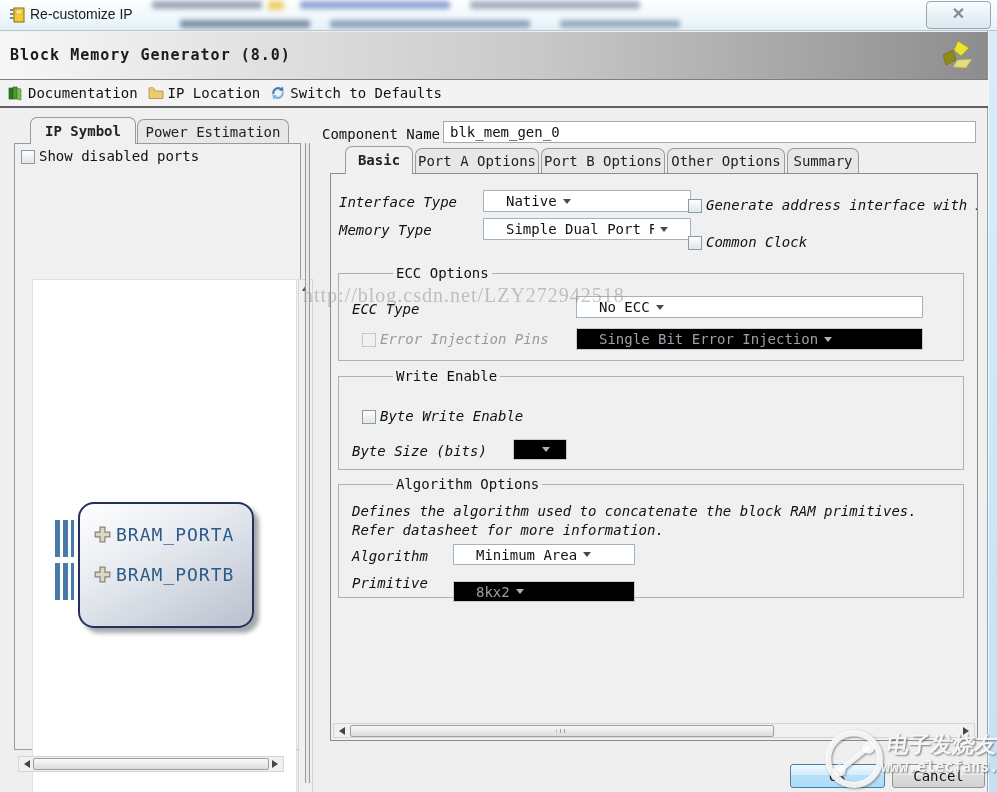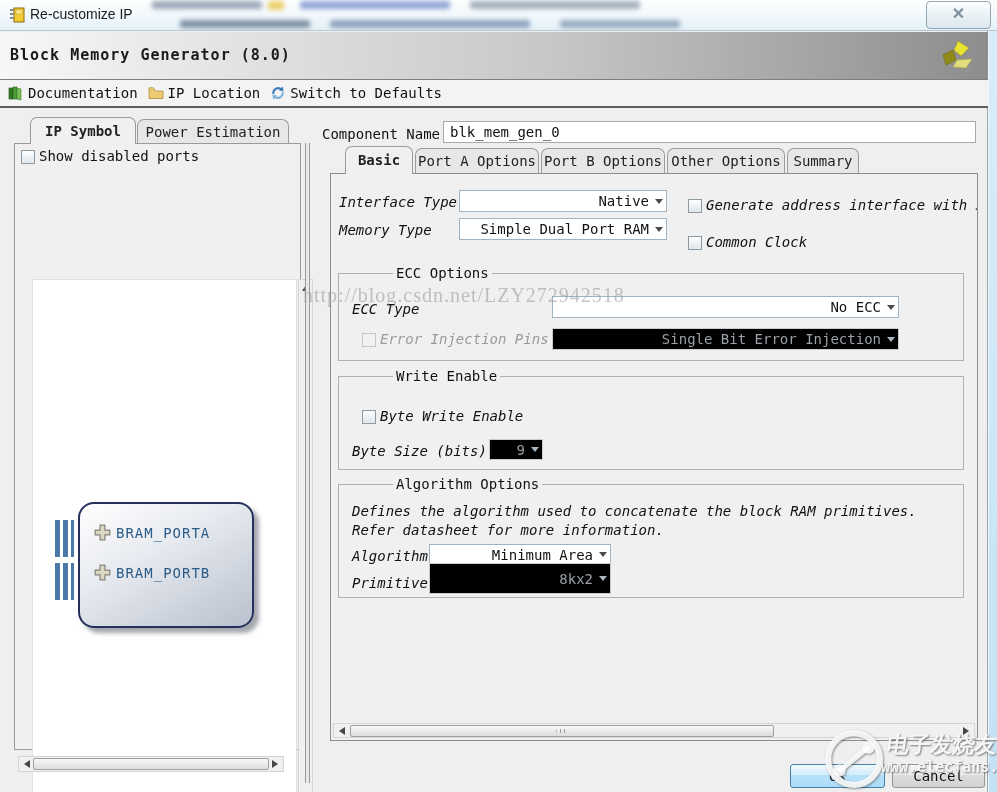--- a/index.html
+++ b/index.html
@@ -61,38 +61,38 @@
   .arr{position:absolute;width:0;height:0;}
   .arr-left{border-top:4px solid transparent;border-bottom:4px solid transparent;border-right:6px solid #454545;}
   .arr-right{border-top:4px solid transparent;border-bottom:4px solid transparent;border-left:6px solid #454545;}
   .arr-up{border-left:4px solid transparent;border-right:4px solid transparent;border-bottom:6px solid #454545;}
 
   
   #bram-box{left:45px;top:222px;width:172px;height:122px;border:2px solid #25305c;border-radius:16px;
     background:linear-gradient(150deg,#ffffff 0%,#e7eaf0 40%,#b9c1ce 100%);
     box-shadow:5px 5px 4px rgba(90,95,105,.55);}
   .port-row{position:absolute;display:flex;align-items:center;gap:5px;}
-  .port-label{color:#2b5b86;font-size:14px;letter-spacing:1px;}
+  .port-label{color:#2b5b86;font-size:18px;letter-spacing:1px;}
   .bus{position:absolute;width:19px;height:37px;
     background:repeating-linear-gradient(90deg,#4a7aaa 0 5px,#ffffff 5px 8px);}
 
   
   #splitter{left:305px;top:112px;width:3px;height:640px;background:#e8e8e8;
     border-left:1px solid #9a9a9a;border-right:1px solid #9a9a9a;}
   #comp-name-label{left:322px;top:95px;}
   #comp-name-input{left:443px;top:90px;width:533px;height:22px;background:#fff;
     border:1px solid #a9a9a9;box-sizing:border-box;padding:2px 6px;font-size:14px;line-height:17px;}
   #content-panel{left:330px;top:142px;width:648px;height:568px;border:1px solid #8c8c8c;
     background:#f0f0f0;box-sizing:border-box;overflow:hidden;}
 
   .field-label{position:absolute;font-size:14px;font-style:italic;}
   .field-label.disabled{color:#9a9a9a;}
 
   .combo{position:absolute;background:#fff;border:1px solid #9fb3c1;box-sizing:border-box;
-    height:22px;display:flex;align-items:center;justify-content:flex-end;padding:0 3px;}
+    height:22px;display:flex;align-items:center;justify-content:flex-start;padding:0 22px;margin-left:24px;}
   .combo .ctext{font-size:14px;overflow:hidden;white-space:nowrap;}
   .combo .carrow{width:0;height:0;border-left:4px solid transparent;border-right:4px solid transparent;
     border-top:5px solid #4a4a4a;margin-left:6px;flex:none;}
   .combo.disabled{background:#000000;border-color:#c5cdd3;}
   .combo.disabled .ctext{color:#9aa0a6;}
   .combo.disabled .carrow{border-top-color:#a8b4be;}
 
   .groupbox{position:absolute;border:1px solid #b0b0b0;box-sizing:border-box;}
   .gb-title{position:absolute;top:-9px;left:6px;background:#f0f0f0;padding:0 3px;font-size:14px;margin-left:48px;}
 
@@ -272,21 +272,21 @@
     <div class="groupbox" style="left:7px;top:310px;width:626px;height:114px">
       <span class="gb-title nowrap">Algorithm Options</span>
       <span class="field-label nowrap" style="left:13px;top:18px">Defines the algorithm used to concatenate the block RAM primitives.</span>
       <span class="field-label nowrap" style="left:13px;top:37px">Refer datasheet for more information.</span>
       <span class="field-label nowrap" style="left:13px;top:63px">Algorithm</span>
       <div class="combo" style="left:90px;top:59px;width:182px;height:21px">
         <span class="ctext">Minimum Area</span>
         <span class="carrow"></span>
       </div>
       <span class="field-label nowrap" style="left:13px;top:90px">Primitive</span>
-      <div class="combo disabled" style="left:90px;top:78px;width:182px;height:31px">
+      <div class="combo disabled" style="left:90px;top:96px;width:182px;height:21px">
         <span class="ctext">8kx2</span>
         <span class="carrow"></span>
       </div>
     </div>
 
     <div class="sb-track" style="left:2px;top:549px;width:642px;height:15px">
       <div class="arr arr-left" style="left:5px;top:3px"></div>
       <div class="arr arr-right" style="right:5px;top:3px"></div>
       <div class="sb-thumb" style="left:16px;top:1px;width:424px;height:12px">
         <div class="sb-grip"></div>

